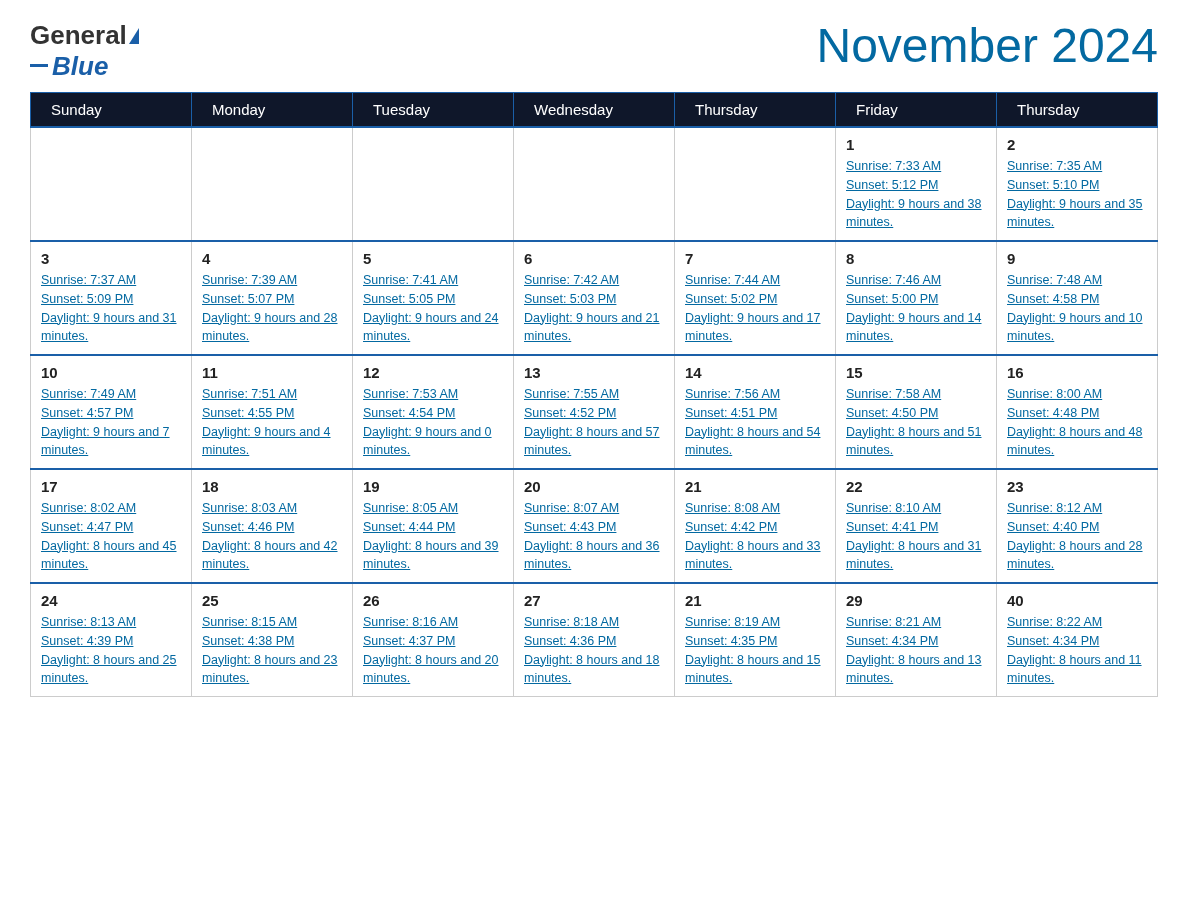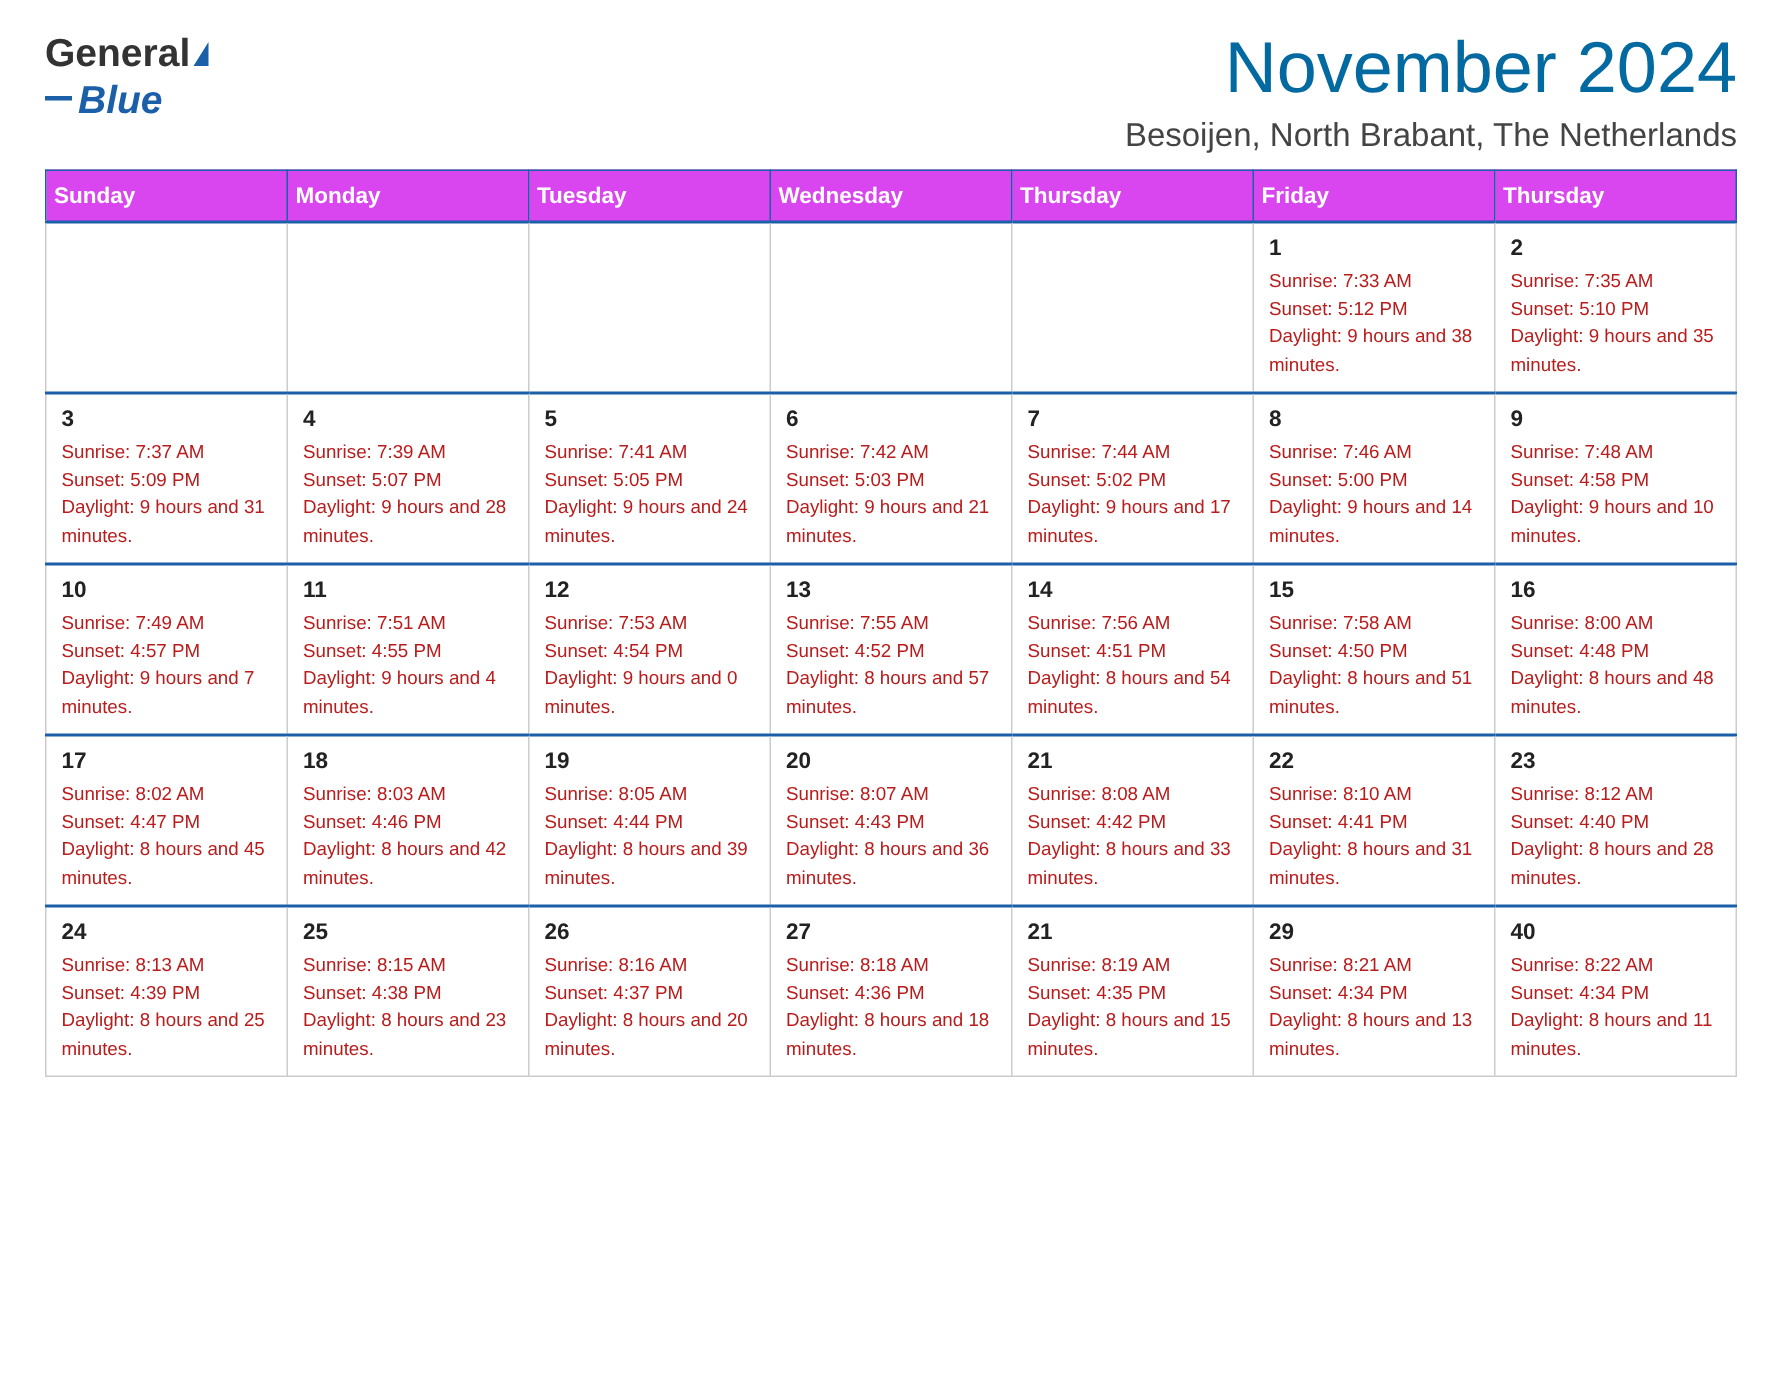--- a/index.html
+++ b/index.html
@@ -62,25 +62,25 @@
       font-size: 22px;
       color: #444;
       margin-top: 4px;
     }
     .calendar {
       width: 100%;
       border-collapse: collapse;
       margin-top: 10px;
     }
     .calendar th {
-      background-color: #d946ef;
+      background-color: #0f172a;
       color: white;
       font-size: 15px;
-      font-weight: bold;
-      padding: 8px 5px;
+      font-weight: normal;
+      padding: 8px 20px;
       text-align: left;
       border: 1px solid #1a5fa8;
     }
     .calendar td {
       vertical-align: top;
       padding: 8px 10px;
       border: 1px solid #ccc;
       border-top: 2px solid #1a5fa8;
       font-size: 13px;
       color: #444;
@@ -89,41 +89,41 @@
     }
     .day-number {
       font-size: 15px;
       font-weight: bold;
       color: #222;
       display: block;
       margin-bottom: 4px;
     }
     .day-info {
       font-size: 12.5px;
-      color: #b91c1c;
+      color: #0369a1;
       line-height: 1.5;
+      text-decoration: underline;
     }
   </style>
 </head>
 <body>
 
 <div class="header-area">
   <div class="logo">
     <div class="logo-line1">
       <span class="logo-text-general">General</span>
       <span class="logo-triangle"></span>
     </div>
     <div class="logo-line2">
       <span style="display:inline-block;width:18px;height:3px;background:#1a5fa8;margin-right:4px;margin-bottom:2px;vertical-align:middle;"></span>
       <span class="logo-text-blue">Blue</span>
     </div>
   </div>
   <div class="title-area">
     <div class="month-title">November 2024</div>
-    <div class="location-title">Besoijen, North Brabant, The Netherlands</div>
   </div>
 </div>
 
 <table class="calendar">
   <thead>
     <tr>
     <th>Sunday</th>
         <th>Monday</th>
         <th>Tuesday</th>
         <th>Wednesday</th>

